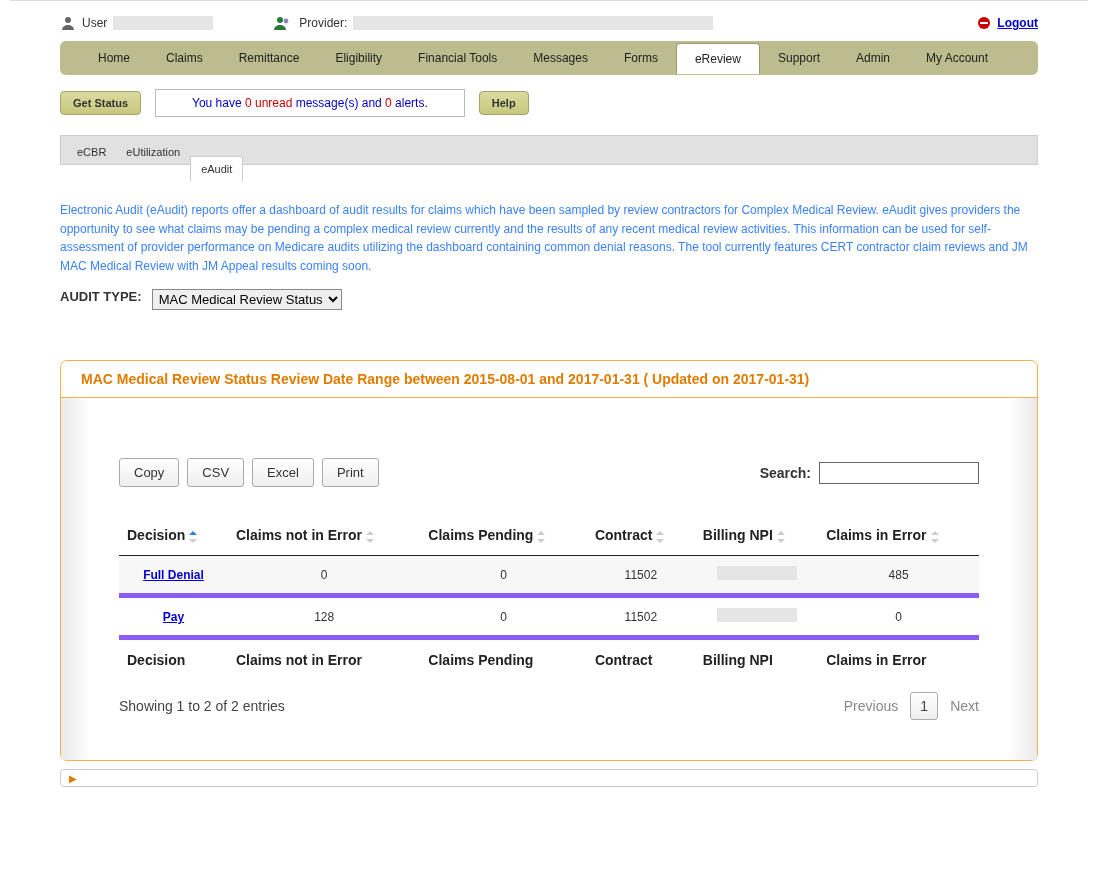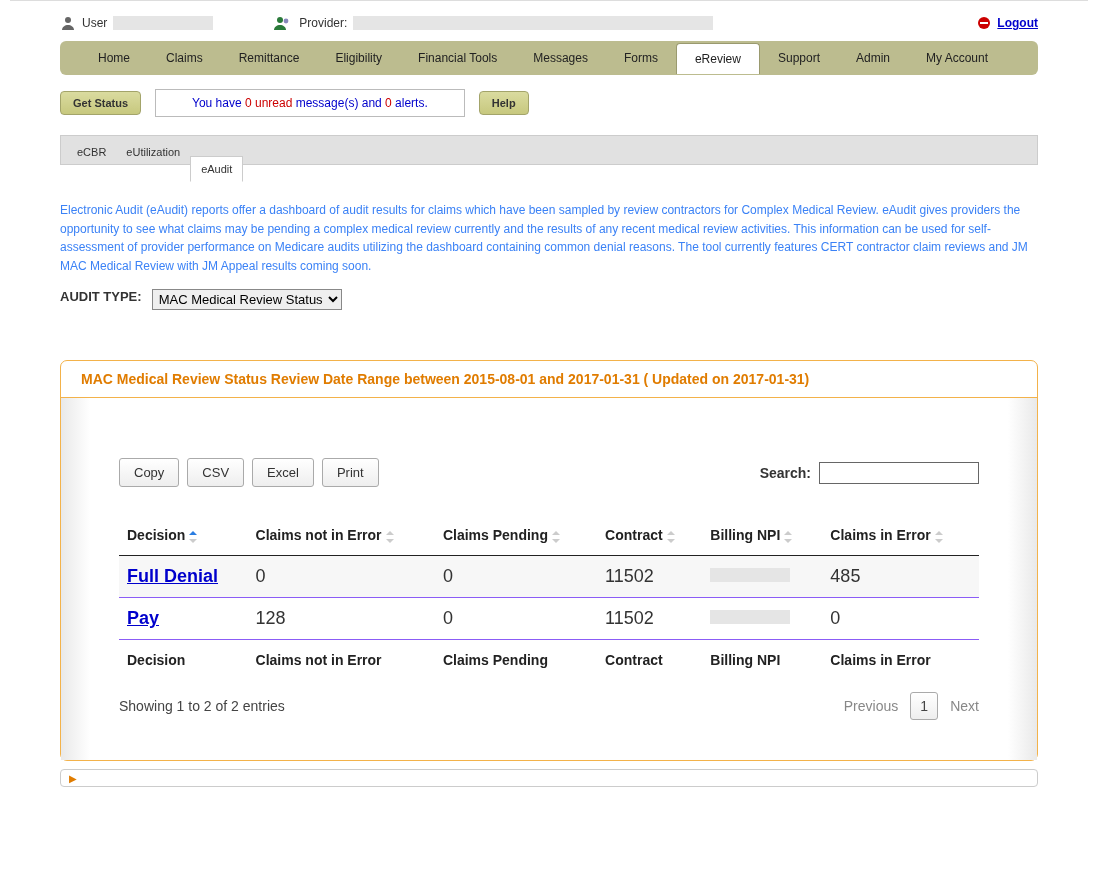--- a/index.html
+++ b/index.html
@@ -56,21 +56,21 @@
   .dt-search input { width:160px; height:22px; border:1px solid #666; padding:2px 4px; }
 
   
   table.dt { width:100%; border-collapse:collapse; margin-top:30px; }
   table.dt thead th { text-align:left; font-weight:bold; font-size:14px; color:#222; padding:10px 8px 12px 8px; border-bottom:1px solid #222; position:relative; cursor:pointer; }
   .sort-ic { position:relative; display:inline-block; width:10px; height:12px; margin-left:4px; vertical-align:middle; }
   .sort-ic::before, .sort-ic::after { content:""; position:absolute; left:0; border-left:4px solid transparent; border-right:4px solid transparent; }
   .sort-ic::before { top:0; border-bottom:4px solid #ccc; }
   .sort-ic::after  { bottom:0; border-top:4px solid #ccc; }
   .sort-asc::before { border-bottom-color:#2a7de1; }
-  table.dt tbody td { padding:10px 8px; font-size:18px; color:#333; border-bottom:1px solid #8b5cf6; }
+  table.dt tbody td { padding:10px 8px; font-size:12px; color:#333; border-bottom:5px solid #8b5cf6;text-align:center; }
   table.dt tbody tr.odd { background:#f7f7f7; }
   table.dt tbody td a { color:#0000cc; font-weight:bold; text-decoration:underline; }
   table.dt tfoot th { text-align:left; font-weight:bold; font-size:14px; color:#222; padding:12px 8px 10px 8px; border-top:1px solid #222; }
 
   
   .dt-bottom { display:flex; align-items:center; margin-top:14px; font-size:14px; color:#444; }
   .pager { margin-left:auto; display:flex; align-items:center; gap:12px; }
   .pager .page { border:1px solid #aaa; background:linear-gradient(#fff,#eee); border-radius:3px; width:28px; height:28px; display:flex; align-items:center; justify-content:center; font-size:14px; }
   .pager .disabled { color:#888; }
 

